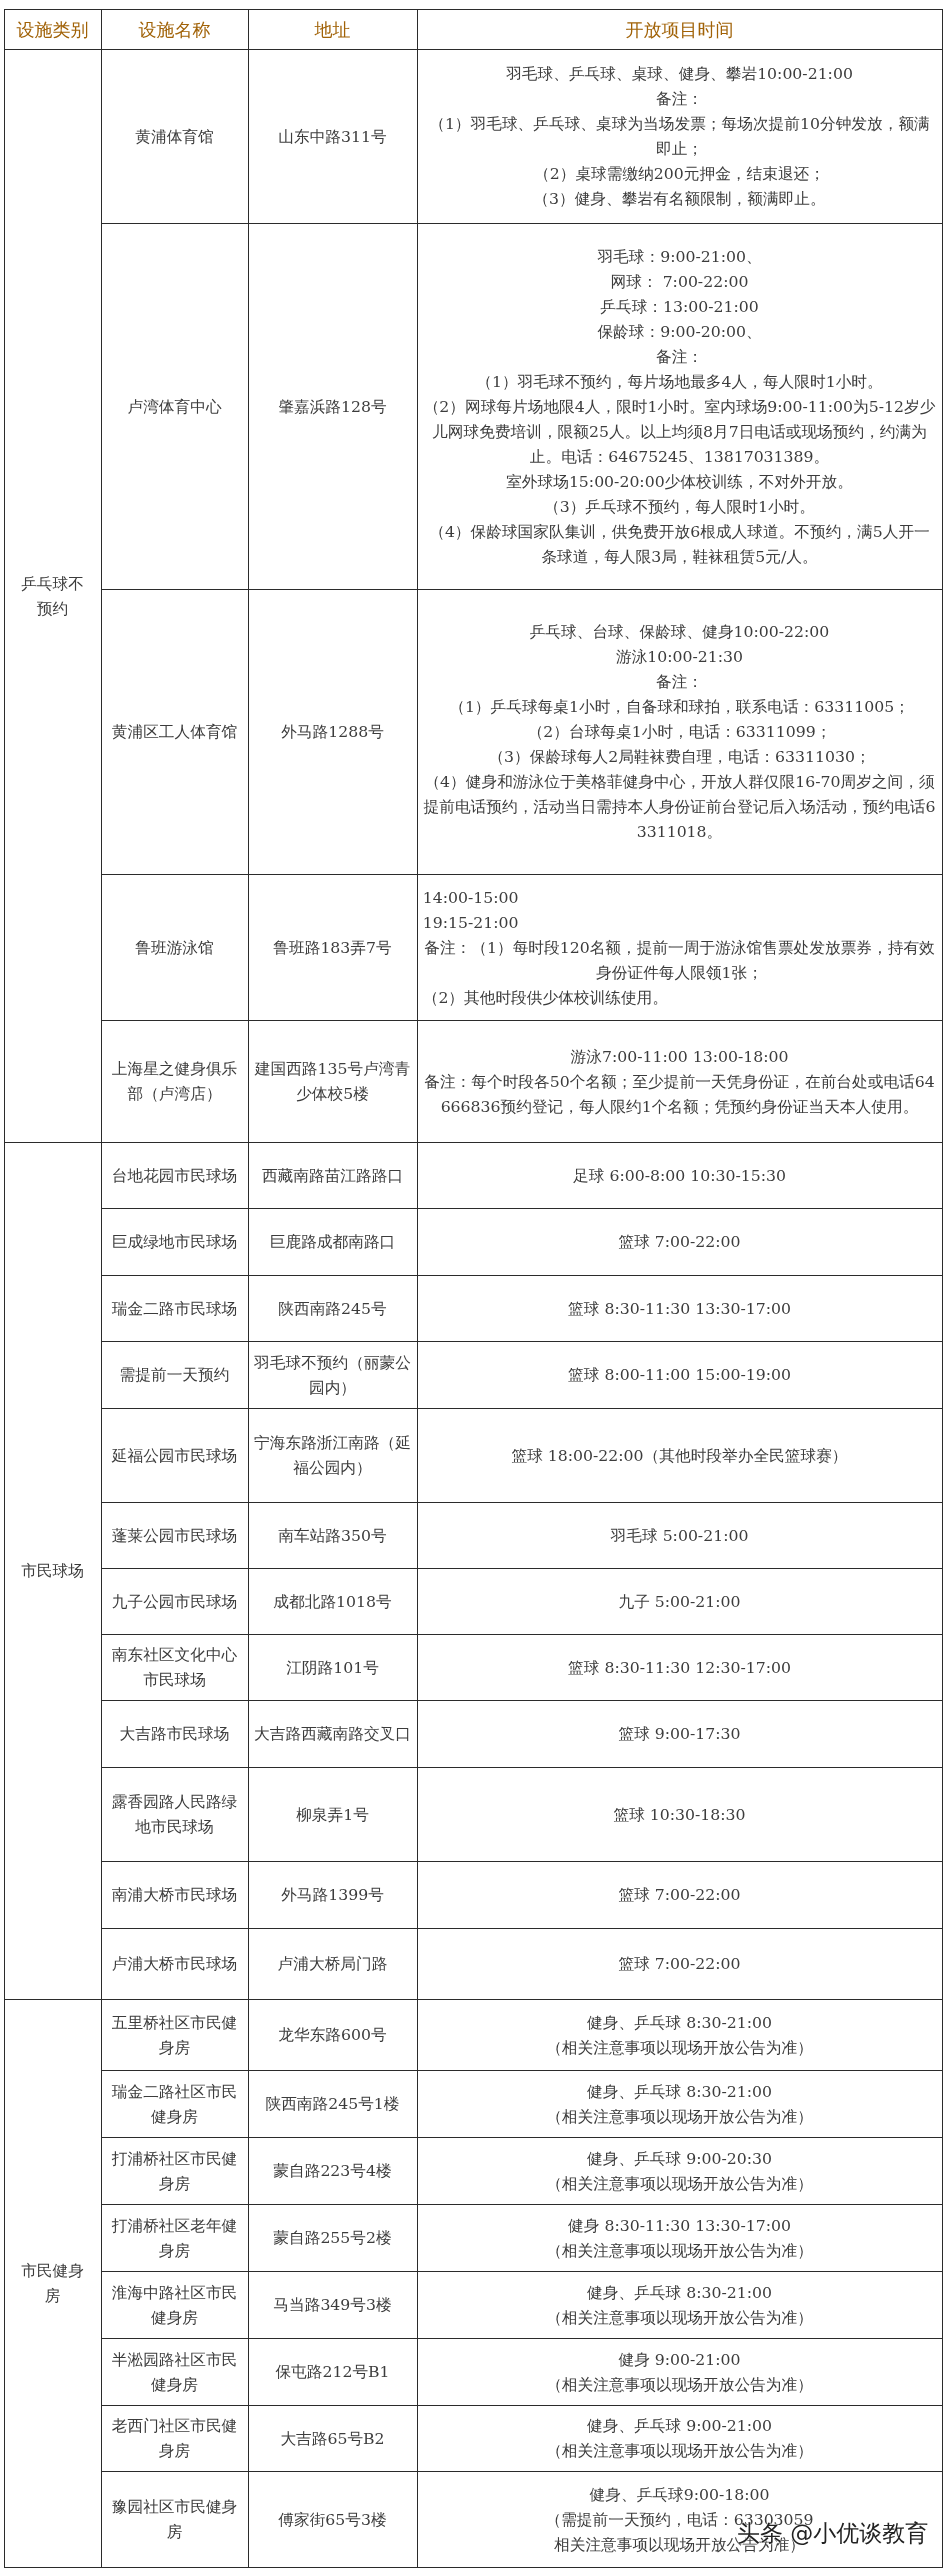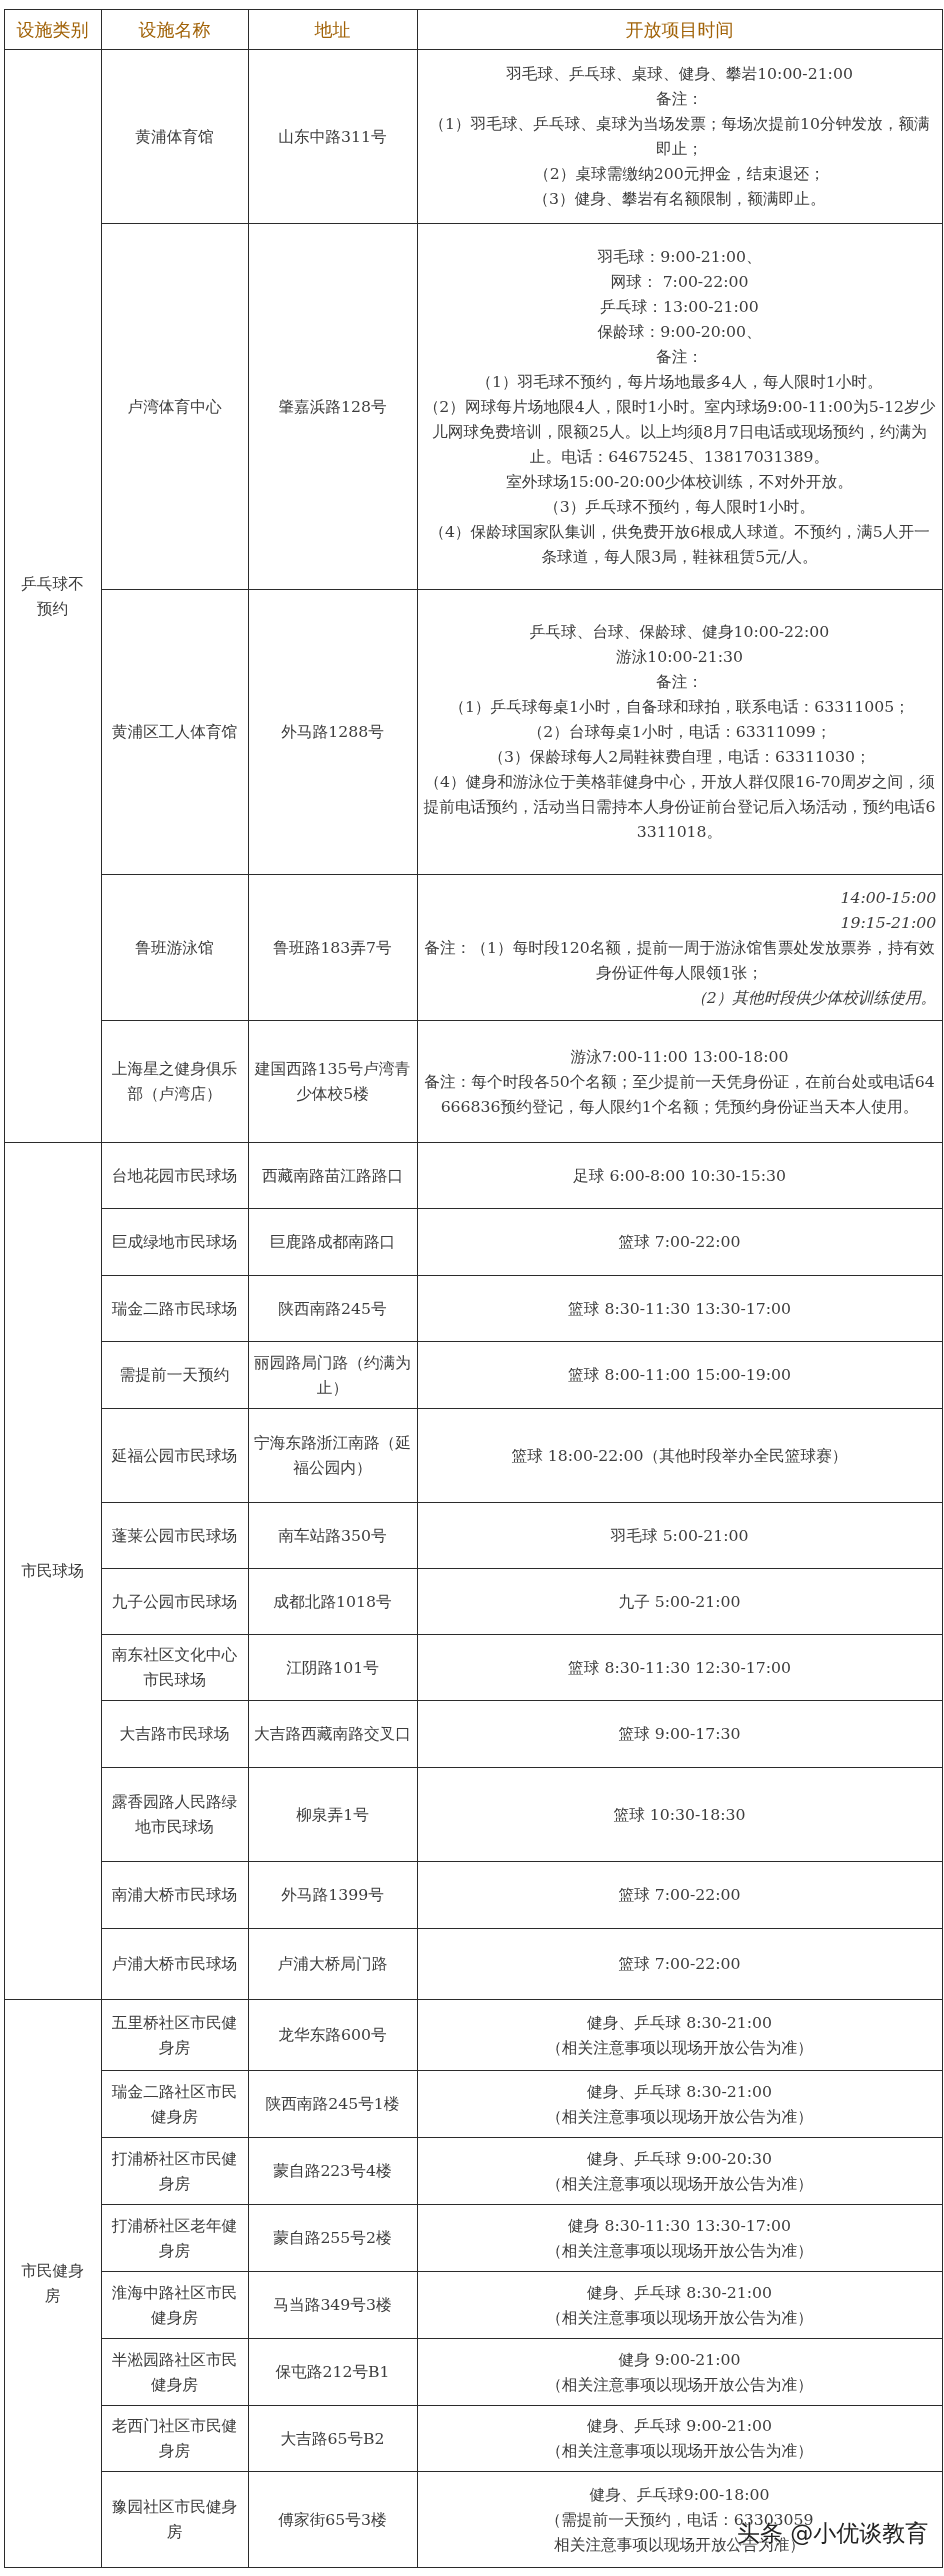--- a/index.html
+++ b/index.html
@@ -8,21 +8,21 @@
   table.sched { position: absolute; left: 3.5px; top: 8.7px; width: 937px;
                 border-collapse: collapse; table-layout: fixed; }
   table.sched td, table.sched th { border: 1.7px solid #2b2b2b; padding: 0 5.2px;
                 text-align: center; vertical-align: middle; font-weight: normal;
                 font-size: 15.7px; line-height: 25px; color: #3c3c3c; word-break: break-all; }
   table.sched th { font-size: 18px; color: #a16207; }
   col.c1 { width: 97px; } col.c2 { width: 147px; } col.c3 { width: 169px; } col.c4 { width: 525px; }
   .line { display: block; }
   .notes { line-height: 30px; font-size: 15.7px; padding: 3.5px 8.7px; margin-left: 15px; }
   .swim-notes { text-align: left; }
-  .swim-notes .line.c { text-align: right; font-style: italic; }
+  .swim-notes .line.c { text-align: left; }
   .watermark { position: absolute; right: 15.7px; bottom: 27px; font-family: "DejaVu Sans", sans-serif;
                font-size: 23px; color: #222; text-shadow: 0 0 1.7px #fff, 0 0 1.7px #fff; letter-spacing: 0px; }
 </style>
 </head>
 <body>
 
 <table class="sched">
   <colgroup>
       <col class="c1">
       <col class="c2">
@@ -110,21 +110,21 @@
       <td>巨鹿路成都南路口</td>
       <td>篮球 7:00-22:00</td>
     </tr>
     <tr style="height:66px">
       <td>瑞金二路市民球场</td>
       <td>陕西南路245号</td>
       <td>篮球 8:30-11:30  13:30-17:00</td>
     </tr>
     <tr style="height:67px">
       <td>需提前一天预约</td>
-      <td>丽园路局门路（约满为止）</td>
+      <td>羽毛球不预约（丽蒙公园内）</td>
       <td>篮球 8:00-11:00  15:00-19:00</td>
     </tr>
     <tr style="height:94px">
       <td>延福公园市民球场</td>
       <td>宁海东路浙江南路（延福公园内）</td>
       <td>篮球 18:00-22:00（其他时段举办全民篮球赛）</td>
     </tr>
     <tr style="height:66px">
       <td>蓬莱公园市民球场</td>
       <td>南车站路350号</td>

